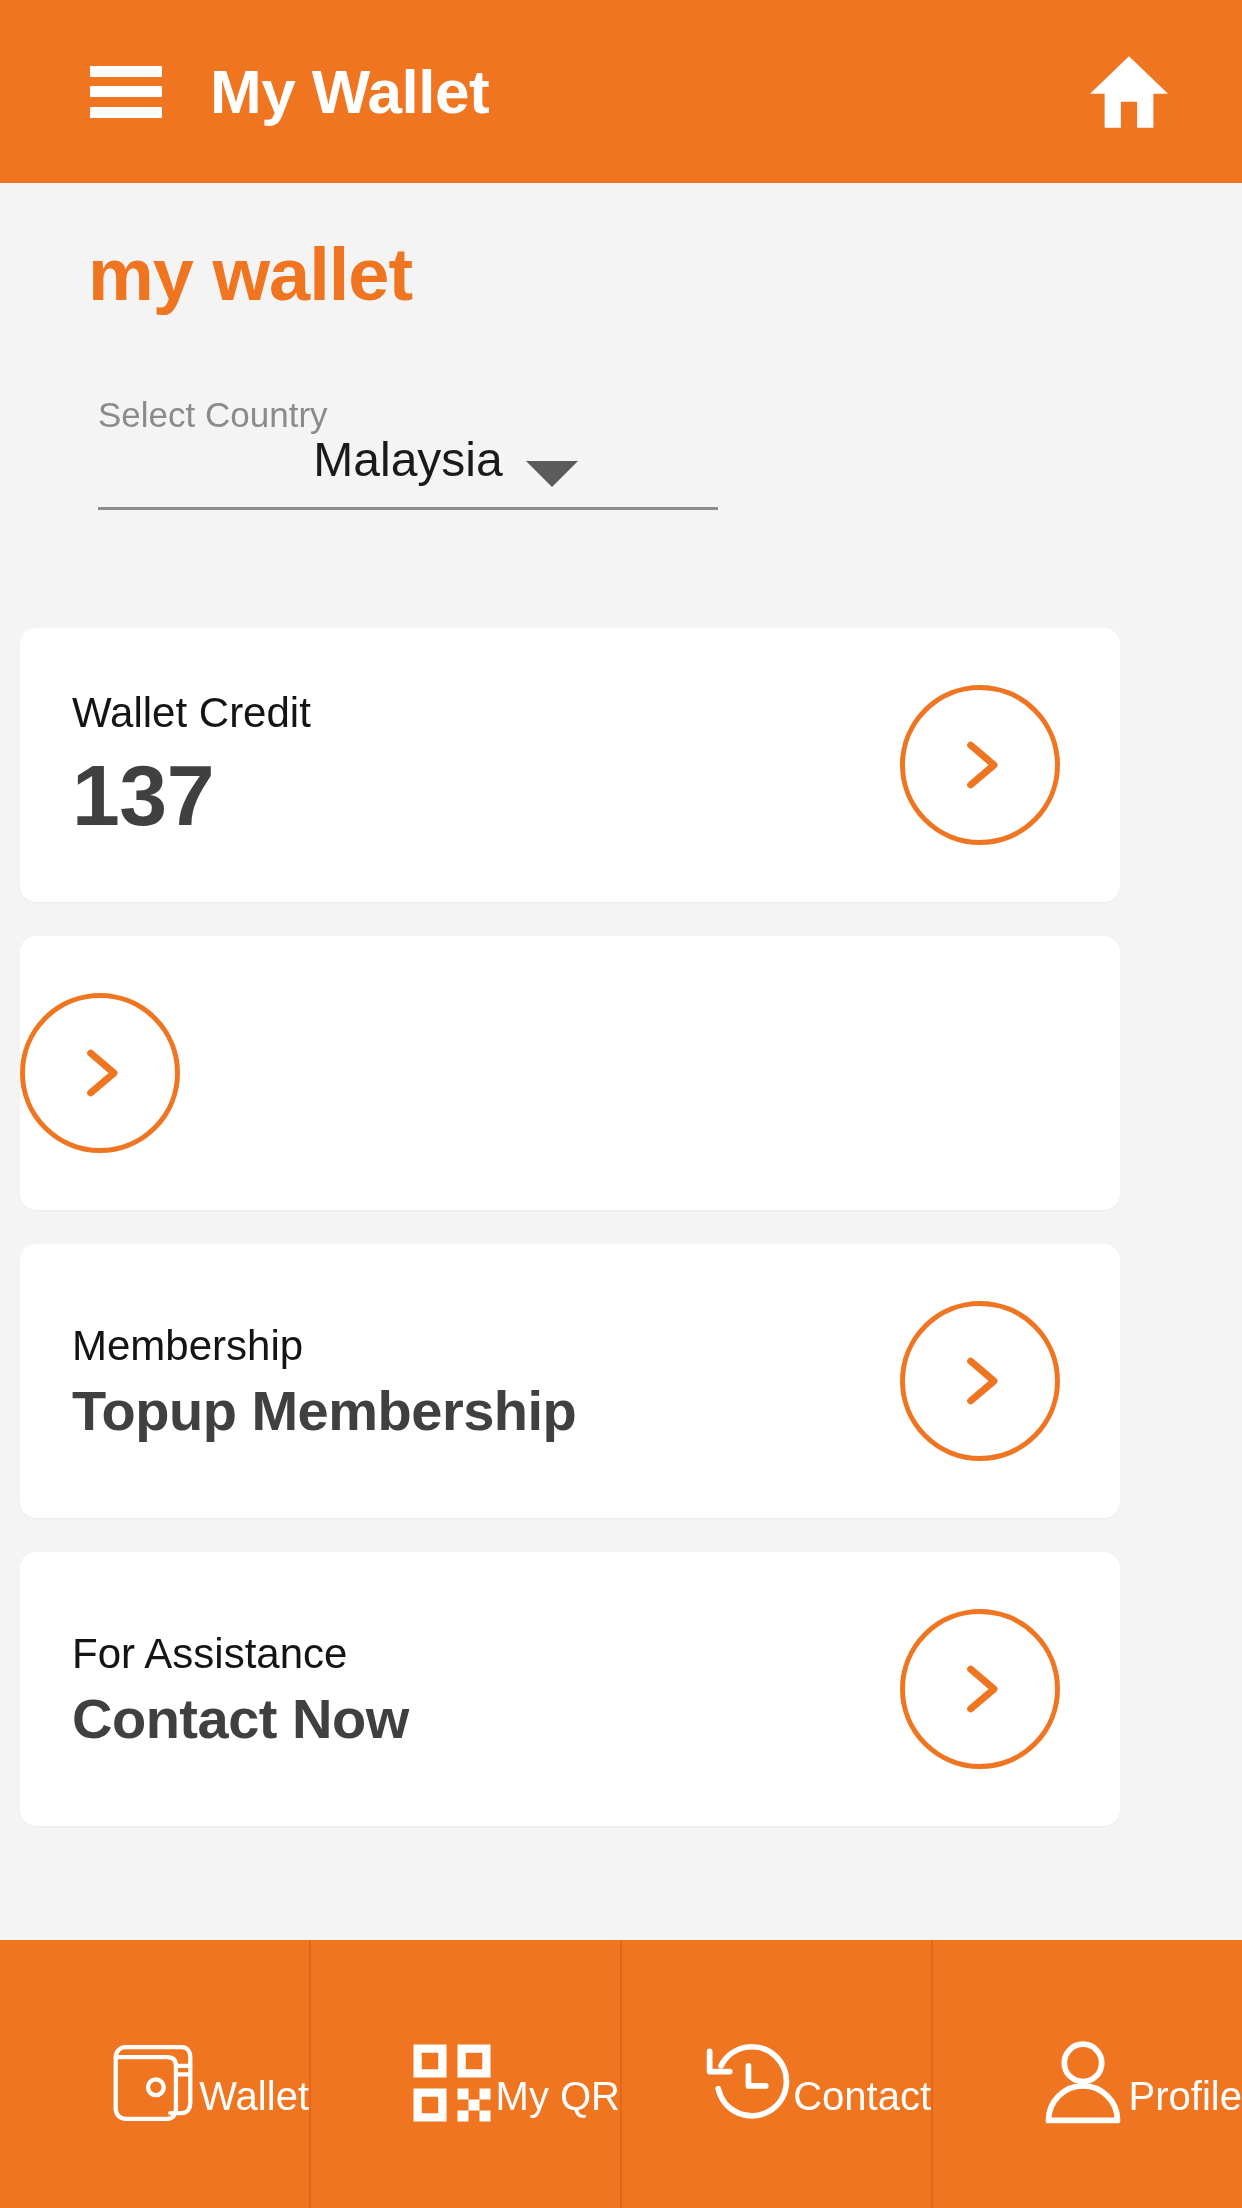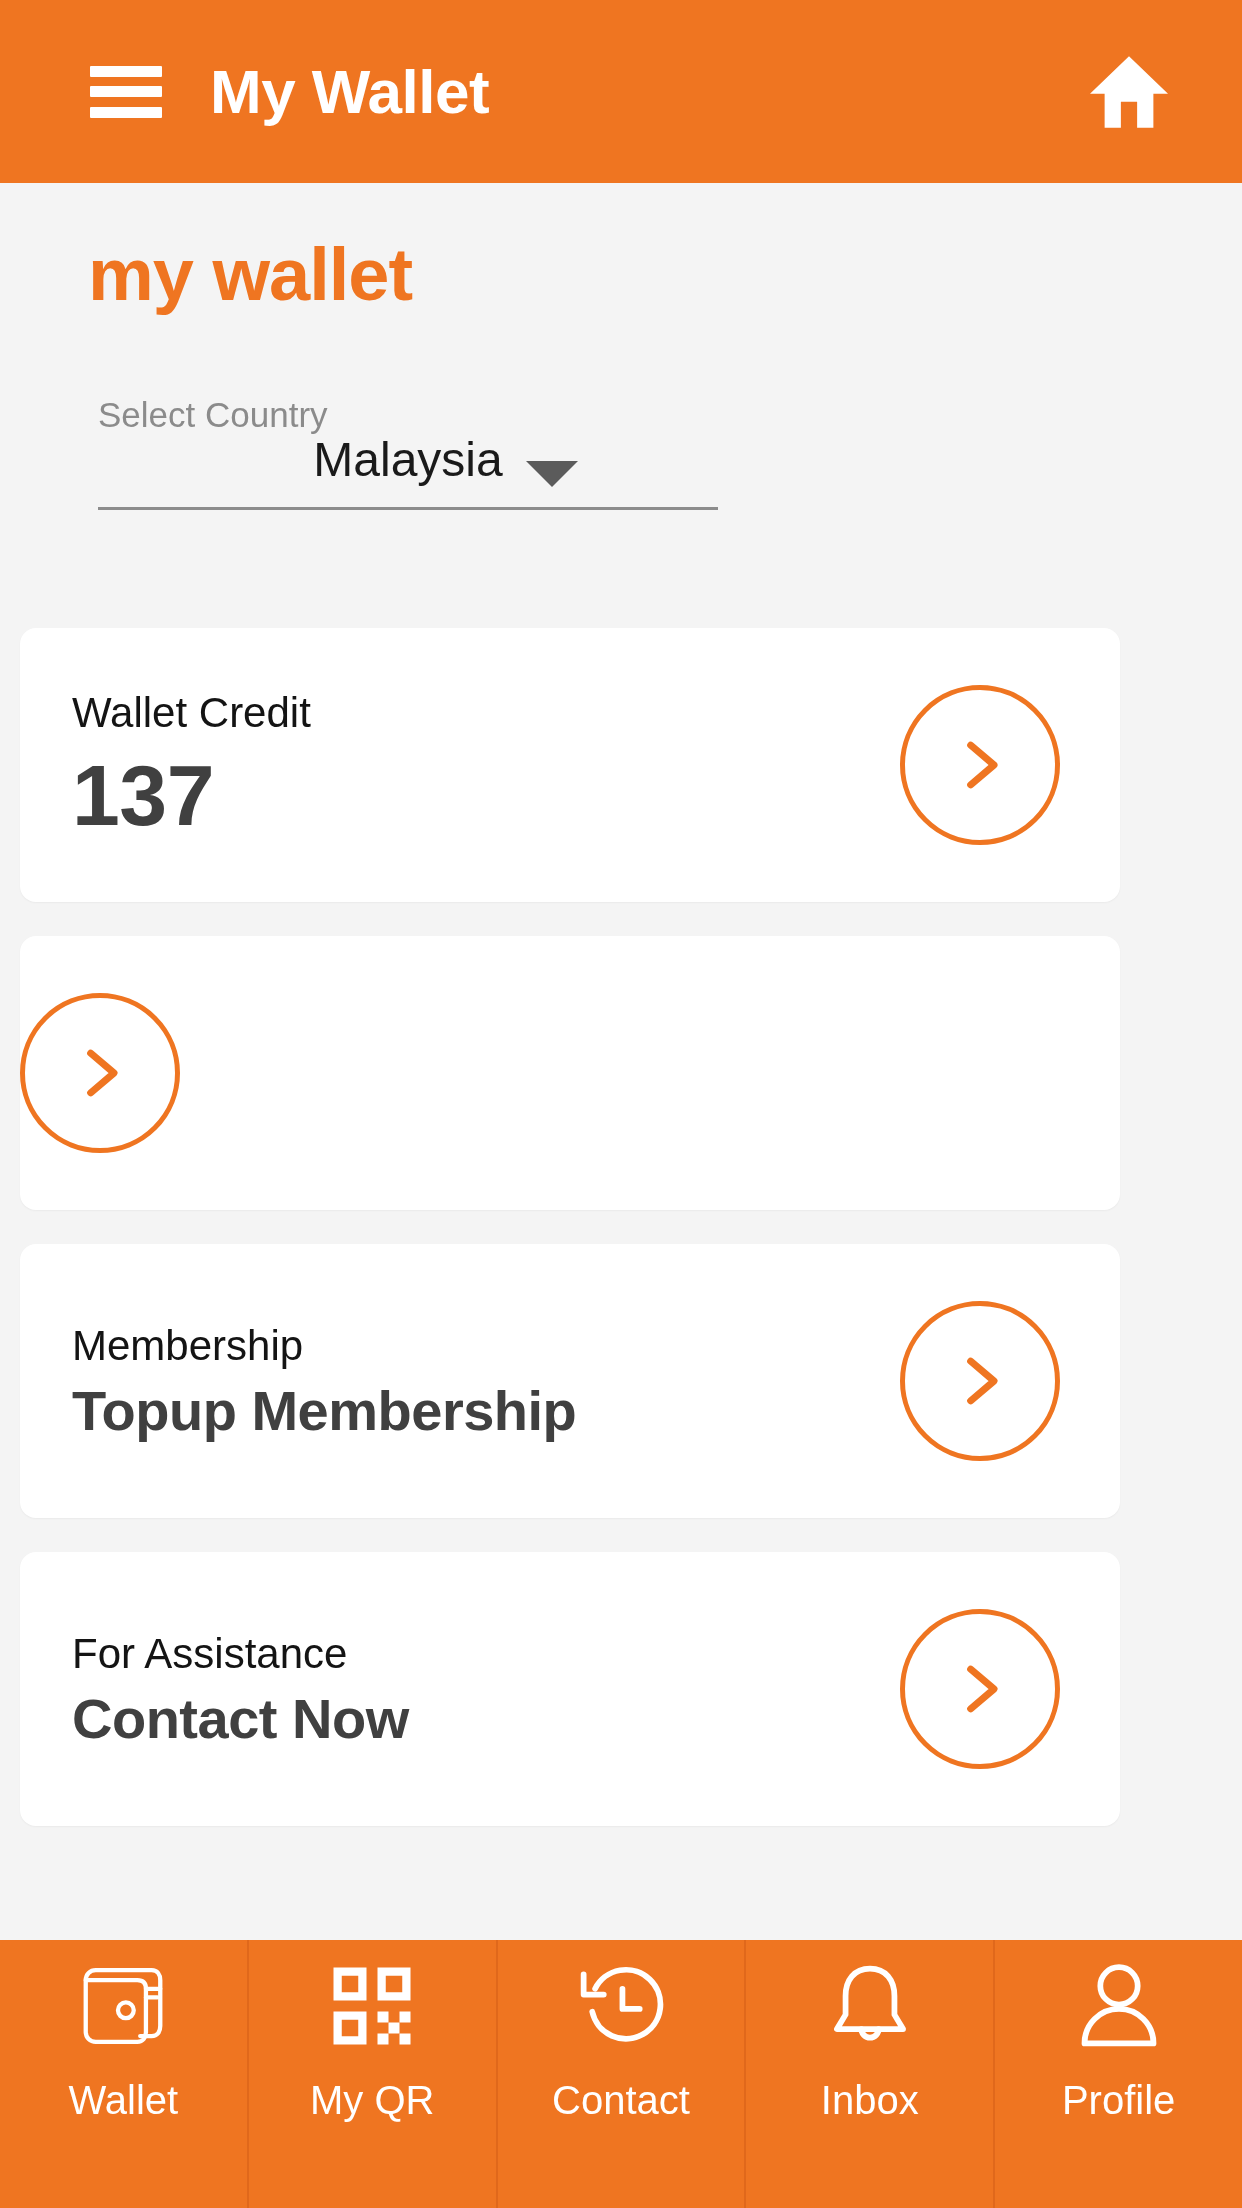--- a/index.html
+++ b/index.html
@@ -121,22 +121,22 @@
 
   
   .bottomnav {
     position:absolute; bottom:0; left:0;
     width:1242px; height:268px;
     background:#ef7521;
     display:flex;
   }
   .navitem {
     flex:1;
-    display:flex; flex-direction:column;
-    align-items:center; justify-content:flex-start;
+    display:flex; flex-direction:row;
+    align-items:center; justify-content:flex-end;
     border-right:2px solid #e0681b;
     cursor:pointer;
     padding-top:18px;
   }
   .navitem:last-child { border-right:none; }
   .navicon { height:96px; display:flex; align-items:center; justify-content:center; }
   .navlabel {
     color:#ffffff;
     font-size:40px;
     margin-top:26px;
@@ -256,29 +256,20 @@
       <div class="navicon">
         <svg viewBox="0 0 64 64" width="92" height="92" aria-hidden="true">
           <path d="M14 20 A24 24 0 1 1 12 36" fill="none" stroke="#ffffff" stroke-width="4" stroke-linecap="round"></path>
           <path d="M6 10 L6 24 L20 24" fill="none" stroke="#ffffff" stroke-width="4" stroke-linecap="round" stroke-linejoin="round"></path>
           <path d="M33 20 L33 34 L45 34" fill="none" stroke="#ffffff" stroke-width="4" stroke-linecap="round" stroke-linejoin="round"></path>
         </svg>
       </div>
       <div class="navlabel">Contact</div>
     </div>
 
-    <div class="navitem">
-      <div class="navicon">
-        <svg viewBox="0 0 64 64" width="92" height="92" aria-hidden="true">
-          <path d="M32 6 C21 6 15 14 15 25 L15 38 L9 48 L55 48 L49 38 L49 25 C49 14 43 6 32 6 Z" fill="none" stroke="#ffffff" stroke-width="4" stroke-linejoin="round"></path>
-          <path d="M26 48 A6 6 0 0 0 38 48" fill="none" stroke="#ffffff" stroke-width="4" stroke-linecap="round"></path>
-        </svg>
-      </div>
-      <div class="navlabel">Inbox</div>
-    </div>
 
     <div class="navitem">
       <div class="navicon">
         <svg viewBox="0 0 64 64" width="92" height="92" aria-hidden="true">
           <circle cx="32" cy="18" r="13" fill="none" stroke="#ffffff" stroke-width="4"></circle>
           <path d="M8 58 A24 24 0 0 1 56 58 Z" fill="none" stroke="#ffffff" stroke-width="4" stroke-linejoin="round"></path>
         </svg>
       </div>
       <div class="navlabel">Profile</div>
     </div>

